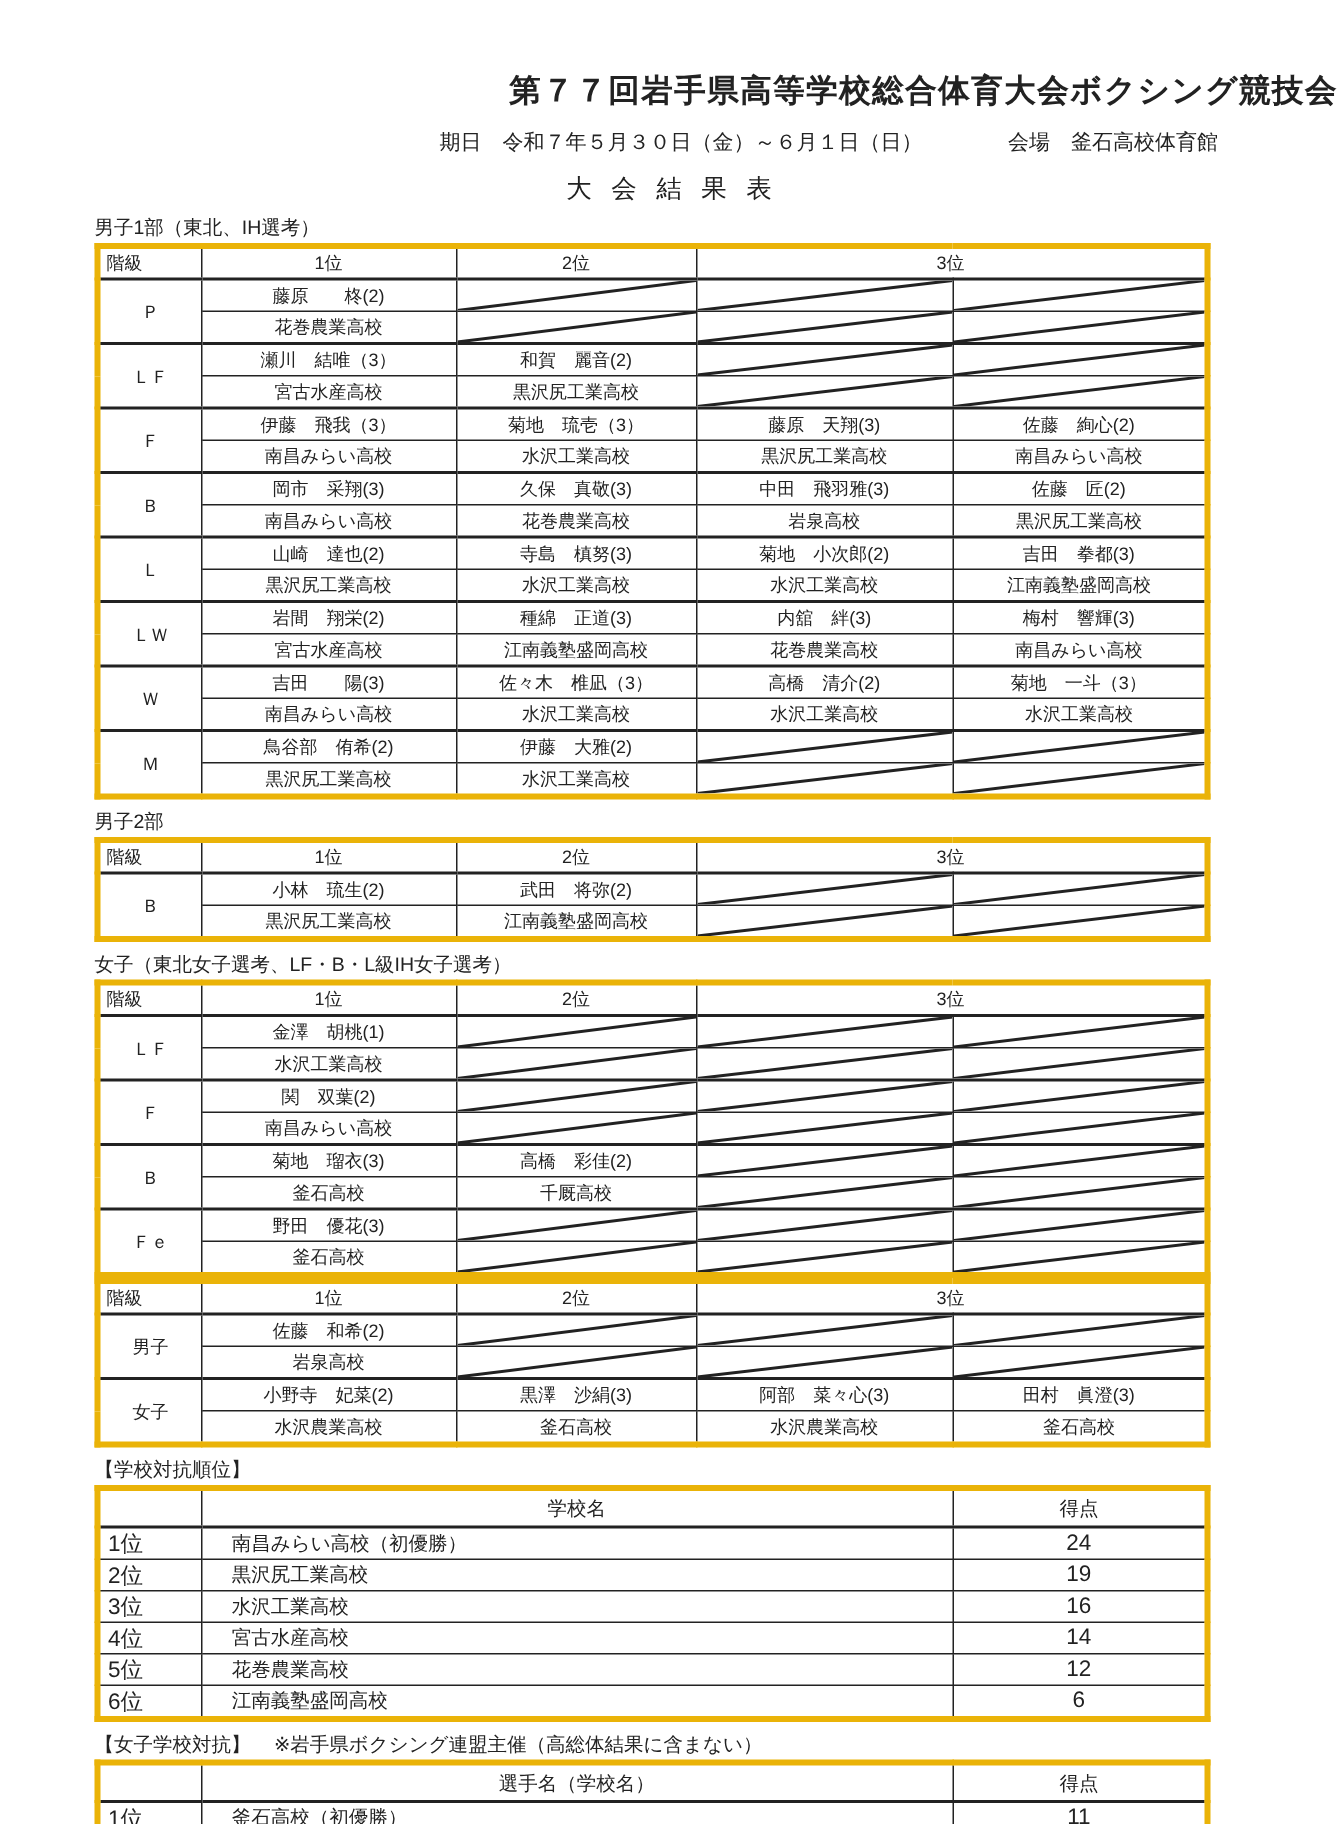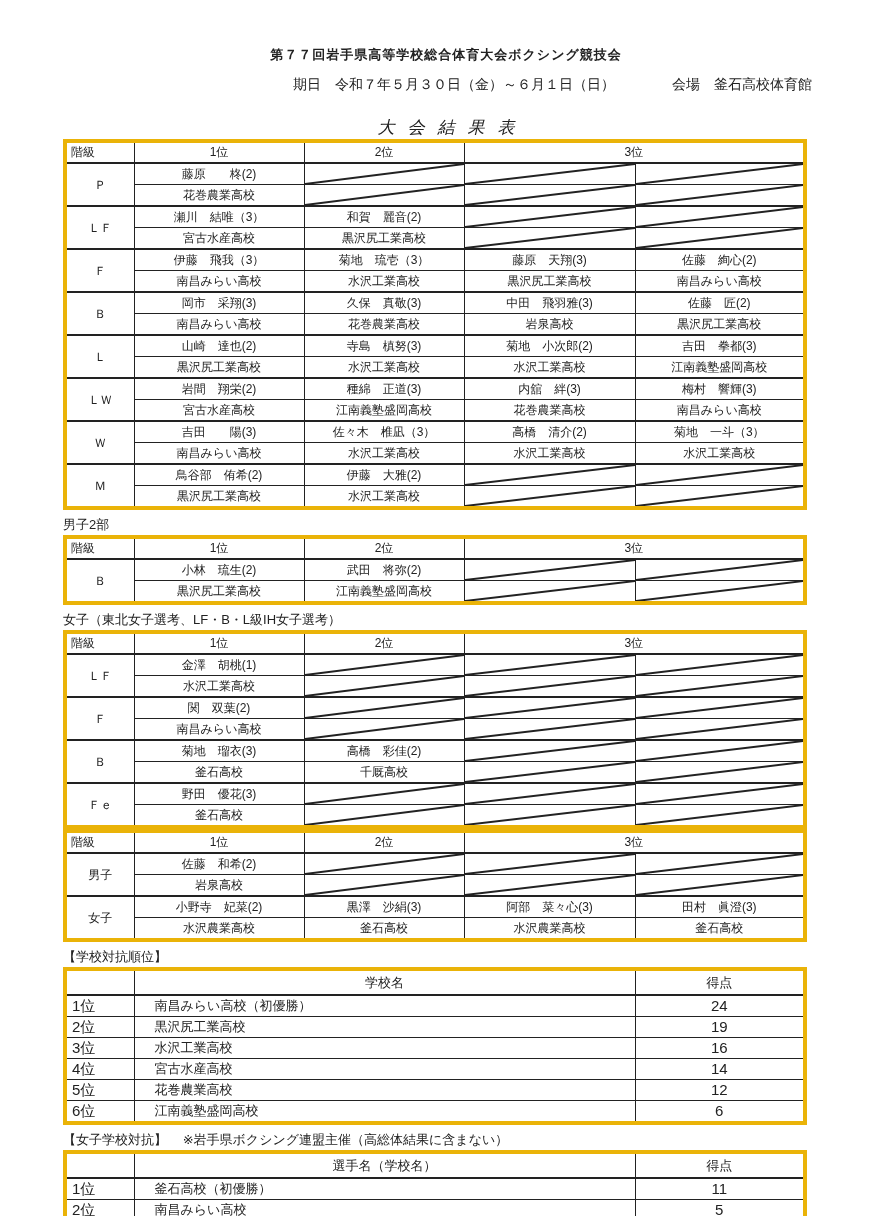--- a/index.html
+++ b/index.html
@@ -1,25 +1,25 @@
 <!DOCTYPE html>
 <html><head>
 <meta charset="utf-8">
 <style>
   html,body{margin:0;padding:0;}
   body{
     width:892px;height:1216px;background:#ffffff;color:#222;
     font-family:"Liberation Sans","DejaVu Sans",sans-serif;
     position:relative;overflow:hidden;
   }
-  .title{margin:46px 0 12px 0;text-align:center;font-size:13px;font-weight:bold;letter-spacing:1px;}
+  .title{margin:46px 0 12px 0;text-align:right;font-size:21px;font-weight:bold;letter-spacing:1px;}
   .date-row{position:relative;height:20px;margin-top:8px;font-size:14px;}
   .date-text{position:absolute;left:293px;top:0;}
   .venue-text{position:absolute;left:672px;top:0;}
-  .subtitle{margin-top:20px;text-align:center;font-size:17px;letter-spacing:13px;text-indent:13px;font-style:italic;}
+  .subtitle{margin-top:8px;text-align:center;font-size:17px;letter-spacing:13px;text-indent:13px;}
   .content{margin-left:63px;width:740px;}
   .section-label{font-size:13px;margin:6px 0 2px 0;height:17px;line-height:17px;white-space:nowrap;}
   .section-label.small{font-size:11px;height:15px;line-height:15px;}
   .section-label .note{margin-left:12px;}
 
   table{border-collapse:collapse;table-layout:fixed;width:740px;border:4px solid #eab308;}
   th,td{border:1px solid #222;font-weight:normal;overflow:hidden;white-space:nowrap;padding:0;}
 
   
   .results th,.results td{height:20px;line-height:20px;font-size:12px;text-align:center;}
@@ -40,20 +40,21 @@
 <body>
 
 <div class="title">第７７回岩手県高等学校総合体育大会ボクシング競技会</div>
 <div class="date-row">
   <span class="date-text">期日　令和７年５月３０日（金）～６月１日（日）</span>
   <span class="venue-text">会場　釜石高校体育館</span>
 </div>
 <div class="subtitle">大会結果表</div>
 
 <div class="content">
+  <div class="section-label">男子1部（東北、IH選考）</div>
   <table class="results">
       <colgroup>
         <col style="width:69px">
         <col style="width:170px">
         <col style="width:160px">
         <col style="width:171px">
         <col style="width:170px">
       </colgroup>
       <thead>
         <tr>

